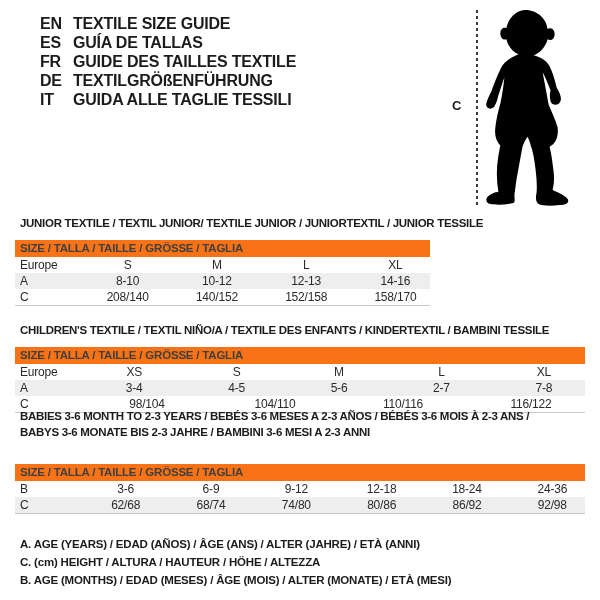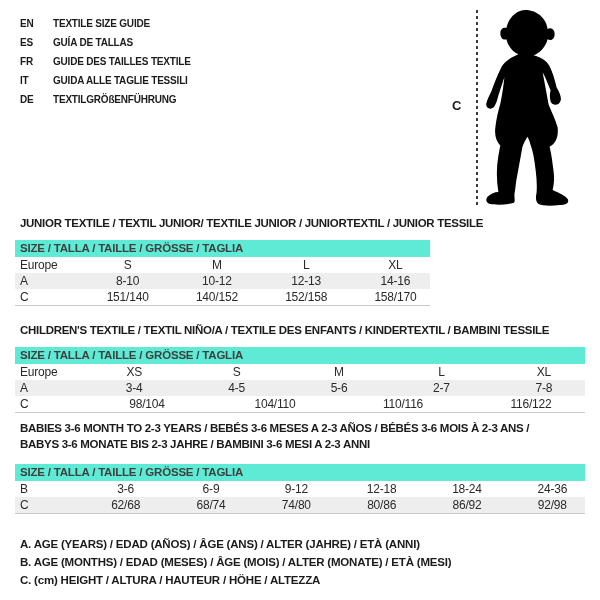--- a/index.html
+++ b/index.html
@@ -3,67 +3,67 @@
 <meta charset="utf-8">
 <style>
   html,body{margin:0;padding:0;}
   body{
     width:600px;height:600px;position:relative;background:#ffffff;
     font-family:"Liberation Sans","DejaVu Sans",sans-serif;
     color:#1b1b1b;overflow:hidden;
   }
   
   .languages{position:absolute;left:20px;top:14px;}
-  .lang-row{height:19px;line-height:19px;font-size:10px;font-weight:bold;letter-spacing:-0.2px;white-space:nowrap;}
+  .lang-row{height:19px;line-height:19px;font-size:16px;font-weight:bold;letter-spacing:-0.2px;white-space:nowrap;margin-left:20px;}
   .lang-code{display:inline-block;width:33px;}
   
   .figure{position:absolute;left:440px;top:0;width:160px;height:215px;}
   .dash-line{
     position:absolute;left:36px;top:10px;width:2px;height:196px;
     background-image:repeating-linear-gradient(to bottom,#3a3a3a 0 3px,transparent 3px 6px);
   }
   .c-label{position:absolute;left:12px;top:98px;font-size:13px;font-weight:bold;}
   .baby-svg{position:absolute;left:40px;top:7px;}
   
   .tbl-title{position:absolute;left:20px;font-size:11.5px;font-weight:bold;letter-spacing:-0.3px;line-height:16px;white-space:nowrap;}
   .size-table{position:absolute;left:15px;}
   .size-bar{
-    height:17px;line-height:17px;background:#5eead4;color:#3f3f3f;
+    height:17px;line-height:17px;background:#f97316;color:#3f3f3f;
     font-size:11.5px;font-weight:bold;letter-spacing:-0.2px;padding-left:5px;box-sizing:border-box;
   }
   .trow{display:flex;height:16px;line-height:16px;font-size:12px;color:#2a2a2a;letter-spacing:-0.2px;gap:20px;}
   .trow.alt{background:#eeeeee;}
   .trow.last{border-bottom:1px solid #c9c9c9;}
   .tlbl{width:58px;padding-left:5px;box-sizing:border-box;}
   .tcell{flex:1;text-align:center;}
   #t1-title{top:215px;} #t1{top:240px;width:415px;}
   #t2-title{top:322px;} #t2{top:347px;width:570px;}
-  #t3-title{top:420px;} #t3{top:464px;width:570px;}
+  #t3-title{top:408px;} #t3{top:464px;width:570px;}
   
   .footnotes{position:absolute;left:20px;top:535px;}
   .foot-line{height:18px;line-height:18px;font-size:11.5px;font-weight:bold;letter-spacing:-0.2px;white-space:nowrap;}
 </style>
 </head>
 <body>
 
 <section class="languages">
   <div class="lang-row">
     <span class="lang-code">EN</span><span>TEXTILE SIZE GUIDE</span>
   </div>
   <div class="lang-row">
     <span class="lang-code">ES</span><span>GUÍA DE TALLAS</span>
   </div>
   <div class="lang-row">
     <span class="lang-code">FR</span><span>GUIDE DES TAILLES TEXTILE</span>
   </div>
   <div class="lang-row">
+    <span class="lang-code">DE</span><span>TEXTILGRÖßENFÜHRUNG</span>
+  </div>
+  <div class="lang-row">
     <span class="lang-code">IT</span><span>GUIDA ALLE TAGLIE TESSILI</span>
-  </div>
-  <div class="lang-row">
-    <span class="lang-code">DE</span><span>TEXTILGRÖßENFÜHRUNG</span>
   </div>
 </section>
 
 <div class="figure">
   <div class="dash-line"></div>
   <div class="c-label">C</div>
   <svg class="baby-svg" width="96" height="201" viewBox="0 0 95 200">
     <path fill="#000000" d="M45,3
       C57,3 66,12 67,22
       C70,20 74,22 74,27 C74,32 70,34 67,32
@@ -124,21 +124,21 @@
   </div>
   <div class="trow alt">
     <span class="tlbl">A</span>
     <span class="tcell">8-10</span>
     <span class="tcell">10-12</span>
     <span class="tcell">12-13</span>
     <span class="tcell">14-16</span>
   </div>
   <div class="trow last">
     <span class="tlbl">C</span>
-    <span class="tcell">151/140</span>
+    <span class="tcell">208/140</span>
     <span class="tcell">140/152</span>
     <span class="tcell">152/158</span>
     <span class="tcell">158/170</span>
   </div>
 </div>
 
 <div class="tbl-title" id="t2-title">CHILDREN'S TEXTILE / TEXTIL NIÑO/A / TEXTILE DES ENFANTS / KINDERTEXTIL / BAMBINI TESSILE</div>
 <div class="size-table" id="t2">
   <div class="size-bar">SIZE / TALLA / TAILLE / GRÖSSE / TAGLIA</div>
   <div class="trow">
@@ -187,15 +187,15 @@
     <span class="tcell">68/74</span>
     <span class="tcell">74/80</span>
     <span class="tcell">80/86</span>
     <span class="tcell">86/92</span>
     <span class="tcell">92/98</span>
   </div>
 </div>
 
 <section class="footnotes">
   <div class="foot-line">A. AGE (YEARS) / EDAD (AÑOS) / ÂGE (ANS) / ALTER (JAHRE) / ETÀ (ANNI)</div>
+  <div class="foot-line">C. (cm) HEIGHT / ALTURA / HAUTEUR / HÖHE / ALTEZZA</div>
   <div class="foot-line">B. AGE (MONTHS) / EDAD (MESES) / ÂGE (MOIS) / ALTER (MONATE) / ETÀ (MESI)</div>
-  <div class="foot-line">C. (cm) HEIGHT / ALTURA / HAUTEUR / HÖHE / ALTEZZA</div>
 </section>
 
 </body></html>

